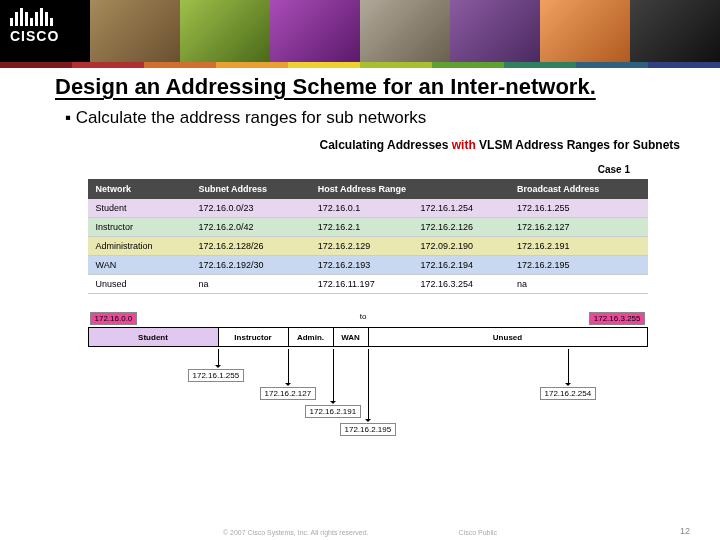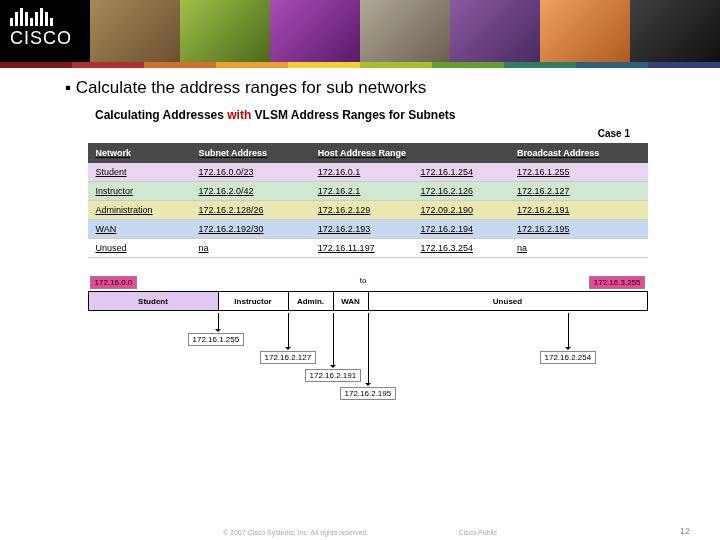--- a/index.html
+++ b/index.html
@@ -22,41 +22,41 @@
   .logo .bars span { width:3px; background:#fff; display:block; }
   .logo .bars span:nth-child(1){height:8px}
   .logo .bars span:nth-child(2){height:14px}
   .logo .bars span:nth-child(3){height:18px}
   .logo .bars span:nth-child(4){height:14px}
   .logo .bars span:nth-child(5){height:8px}
   .logo .bars span:nth-child(6){height:14px}
   .logo .bars span:nth-child(7){height:18px}
   .logo .bars span:nth-child(8){height:14px}
   .logo .bars span:nth-child(9){height:8px}
-  .logo .txt { font-size:18px; font-weight:normal; letter-spacing:1px; }
+  .logo .txt { font-size:14px; font-weight:bold; letter-spacing:1px; }
 
   .academy { position:absolute; right:8px; top:32px; color:#fff; font-size:13px; font-style:italic; }
   .academy sup { font-size:8px; }
 
   .color-strip { height:6px; display:flex; }
   .color-strip div { flex:1; }
   .cs1{background:#7a1a1a}.cs2{background:#b03030}.cs3{background:#d07030}.cs4{background:#e8a030}.cs5{background:#f0d030}.cs6{background:#a8c030}.cs7{background:#60a030}.cs8{background:#308060}.cs9{background:#306080}.cs10{background:#304080}
 
   
   .content { padding: 6px 40px 0 55px; }
   h1 { font-size:22px; font-weight:bold; color:#000; text-decoration:underline; text-underline-offset:4px; line-height:1.2; margin-bottom:8px; }
   .bullet { font-size:17px; color:#000; margin: 4px 0 10px 10px; }
   .bullet::before { content:"▪ "; }
 
-  .sub-title { font-size:12px; font-weight:bold; margin: 4px 0 6px 40px; }
+  .sub-title { font-size:12px; font-weight:bold; margin: 4px 0 12px 40px; text-align: right; }
   .sub-title .with { color:#c00; }
   .case { font-size:10px; font-weight:bold; text-align:right; margin: 0 50px 4px 0; }
 
   
-  table.main { border-collapse:collapse; margin: 0 auto; font-size:9px; width:560px;text-decoration:underline; }
+  table.main { border-collapse:collapse; margin: 0 auto; font-size:9px; width:560px; }
   table.main th { background:#494949; color:#fff; text-align:left; padding:5px 8px; font-weight:bold; }
   table.main td { padding:4px 8px; border-bottom:1px solid #ccc; }
   tr.r1 td { background:#e8d6f0; }
   tr.r2 td { background:#d0e8d0; }
   tr.r3 td { background:#e8e8b0; }
   tr.r4 td { background:#c8d8f0; }
   tr.r5 td { background:#fff; }
 
   
   .range-wrap { margin: 18px auto 0 auto; width:560px; position:relative; font-size:8px; }
@@ -116,20 +116,21 @@
     <div class="cs4"></div>
     <div class="cs5"></div>
     <div class="cs6"></div>
     <div class="cs7"></div>
     <div class="cs8"></div>
     <div class="cs9"></div>
     <div class="cs10"></div>
 </div>
 
 <div class="content">
+  <h1>Design an Addressing Scheme for an Inter-network.</h1>
   <div class="bullet">Calculate the address ranges for sub networks</div>
 
   <div class="sub-title">
     <span>Calculating Addresses </span><span class="with">with</span><span> VLSM Address Ranges for Subnets</span>
   </div>
   <div class="case">Case 1</div>
 
   <table class="main">
     <thead>
       <tr>

